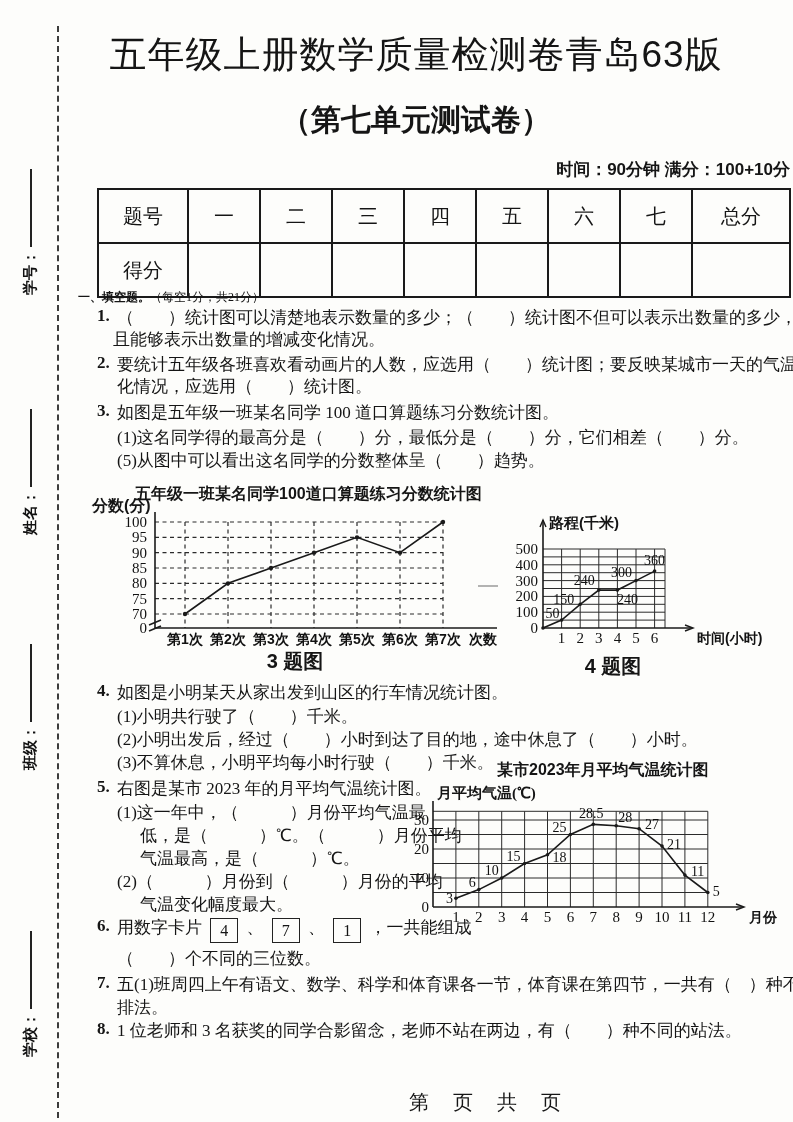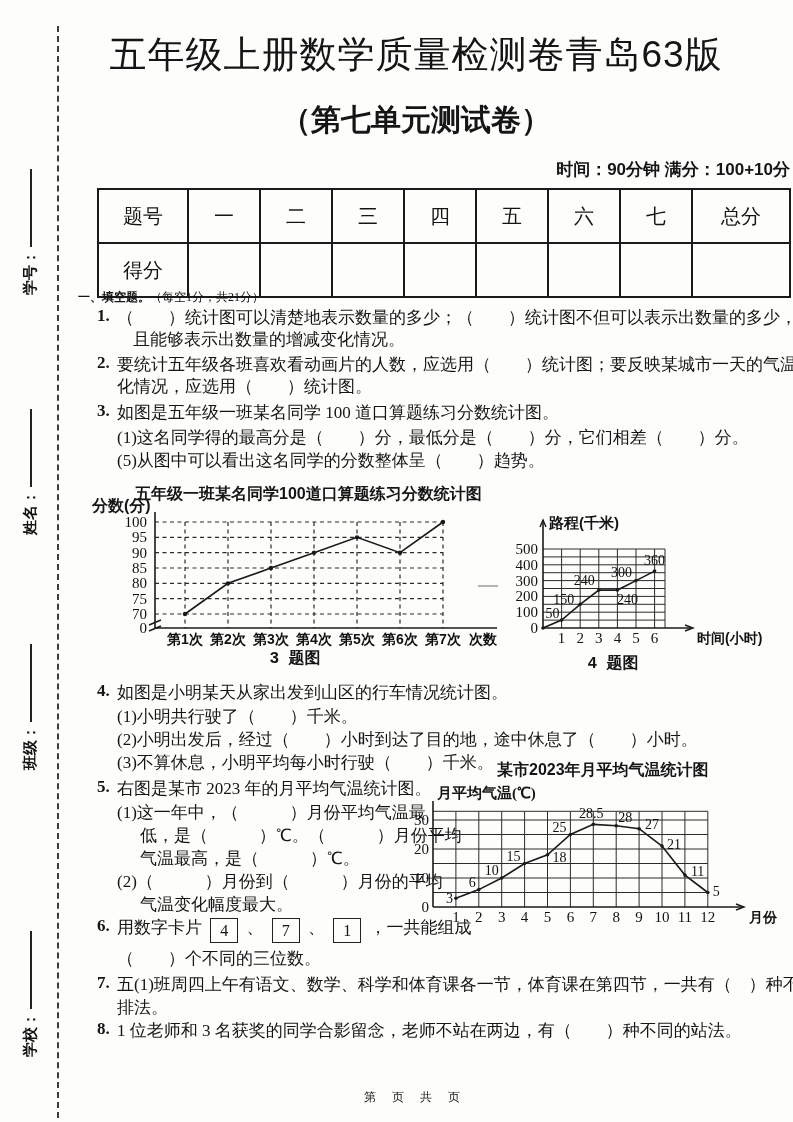--- a/index.html
+++ b/index.html
@@ -17,23 +17,23 @@
        font-family:"Liberation Sans",sans-serif;font-weight:bold;font-size:17px}
   table.score{position:absolute;left:97px;top:188px;border-collapse:collapse;table-layout:fixed}
   table.score td{border:2.5px solid #1a1a1a;height:44px;text-align:center;vertical-align:middle;
        font-family:Liberation Mono, monospace;font-size:20px;padding:4px}
   .sec-head{position:absolute;left:78px;top:289px;font-size:12px;white-space:nowrap}
   .sec-head .bold-part{font-family:"Liberation Sans",sans-serif;font-weight:bold}
   .qnum{position:absolute;font-weight:bold;font-size:17px}
   .qline{position:absolute;font-size:17px;white-space:nowrap}
   .chart-title{position:absolute;font-family:"Liberation Sans",sans-serif;font-weight:bold;font-size:16px;white-space:nowrap}
   .axis-label{position:absolute;font-family:"Liberation Sans",sans-serif;font-weight:bold;font-size:15px;white-space:nowrap}
-  .caption{position:absolute;font-size:16px;font-family:Liberation Mono, monospace;font-weight:bold;text-align:center}
-  .footer{position:absolute;left:263px;top:1089px;width:300px;text-align:center;
-       font-family:Liberation Mono, monospace;font-size:12px;letter-spacing:2px}
+  .caption{position:absolute;font-size:20px;font-family:Liberation Sans, sans-serif;font-weight:bold;text-align:center}
+  .footer{position:absolute;left:263px;top:1089px;width:300px;text-align:right;
+       font-family:Liberation Mono, monospace;font-size:20px;letter-spacing:2px}
   .card{display:inline-block;min-width:22px;height:23px;line-height:23px;border:1.5px solid #222;
        text-align:center;font-size:16px;margin:0 4px;vertical-align:-3px;padding:0 2px}
   svg.plot{position:absolute;overflow:visible}
   .ax{stroke:#1a1a1a;stroke-width:1.6}
   .ar{fill:none;stroke:#1a1a1a;stroke-width:1.4}
   .g{stroke:#2b2b2b;stroke-width:1}
   .gd{stroke:#2b2b2b;stroke-width:1.2;stroke-dasharray:4 3.5}
   .sr{fill:none;stroke:#1a1a1a;stroke-width:1.6}
   .dt{fill:#1a1a1a}
   .tk{font-family:"Liberation Serif",serif;font-size:15px;fill:#111}
@@ -104,21 +104,21 @@
   </tr>
 </tbody>
   </table>
 
 <div class="sec-head">
   <span class="bold-part">一、填空题。</span><span>（每空1分，共21分）</span>
 </div>
 
 <div class="qnum" style="left:97px;top:306px">1.</div>
 <div class="qline" style="left:117px;top:306px">（　　）统计图可以清楚地表示数量的多少；（　　）统计图不但可以表示出数量的多少，而</div>
-<div class="qline" style="left:133px;top:328px">且能够表示出数量的增减变化情况。</div>
+<div class="qline" style="left:113px;top:328px">且能够表示出数量的增减变化情况。</div>
 
 <div class="qnum" style="left:97px;top:353px">2.</div>
 <div class="qline" style="left:117px;top:353px">要统计五年级各班喜欢看动画片的人数，应选用（　　）统计图；要反映某城市一天的气温变</div>
 <div class="qline" style="left:117px;top:375px">化情况，应选用（　　）统计图。</div>
 
 <div class="qnum" style="left:97px;top:401px">3.</div>
 <div class="qline" style="left:117px;top:401px">如图是五年级一班某名同学 100 道口算题练习分数统计图。</div>
 <div class="qline" style="left:117px;top:426px">(1)这名同学得的最高分是（　　）分，最低分是（　　）分，它们相差（　　）分。</div>
 <div class="qline" style="left:117px;top:449px">(5)从图中可以看出这名同学的分数整体呈（　　）趋势。</div>
 

